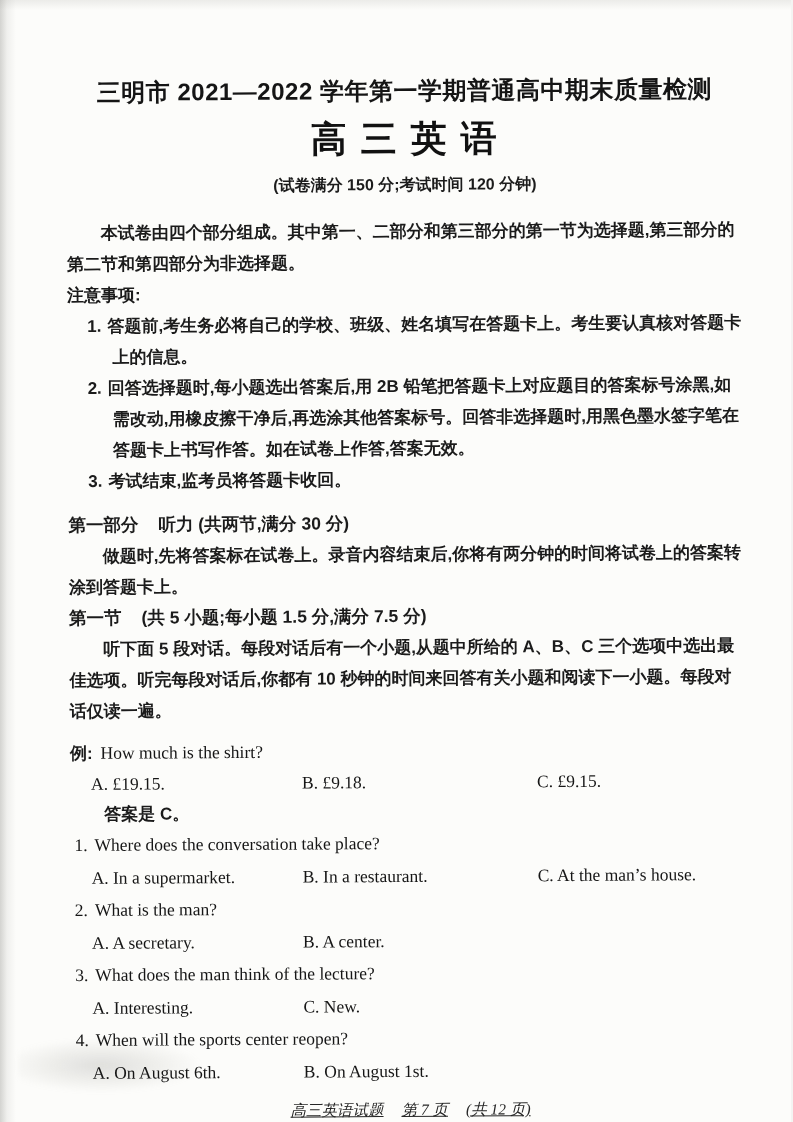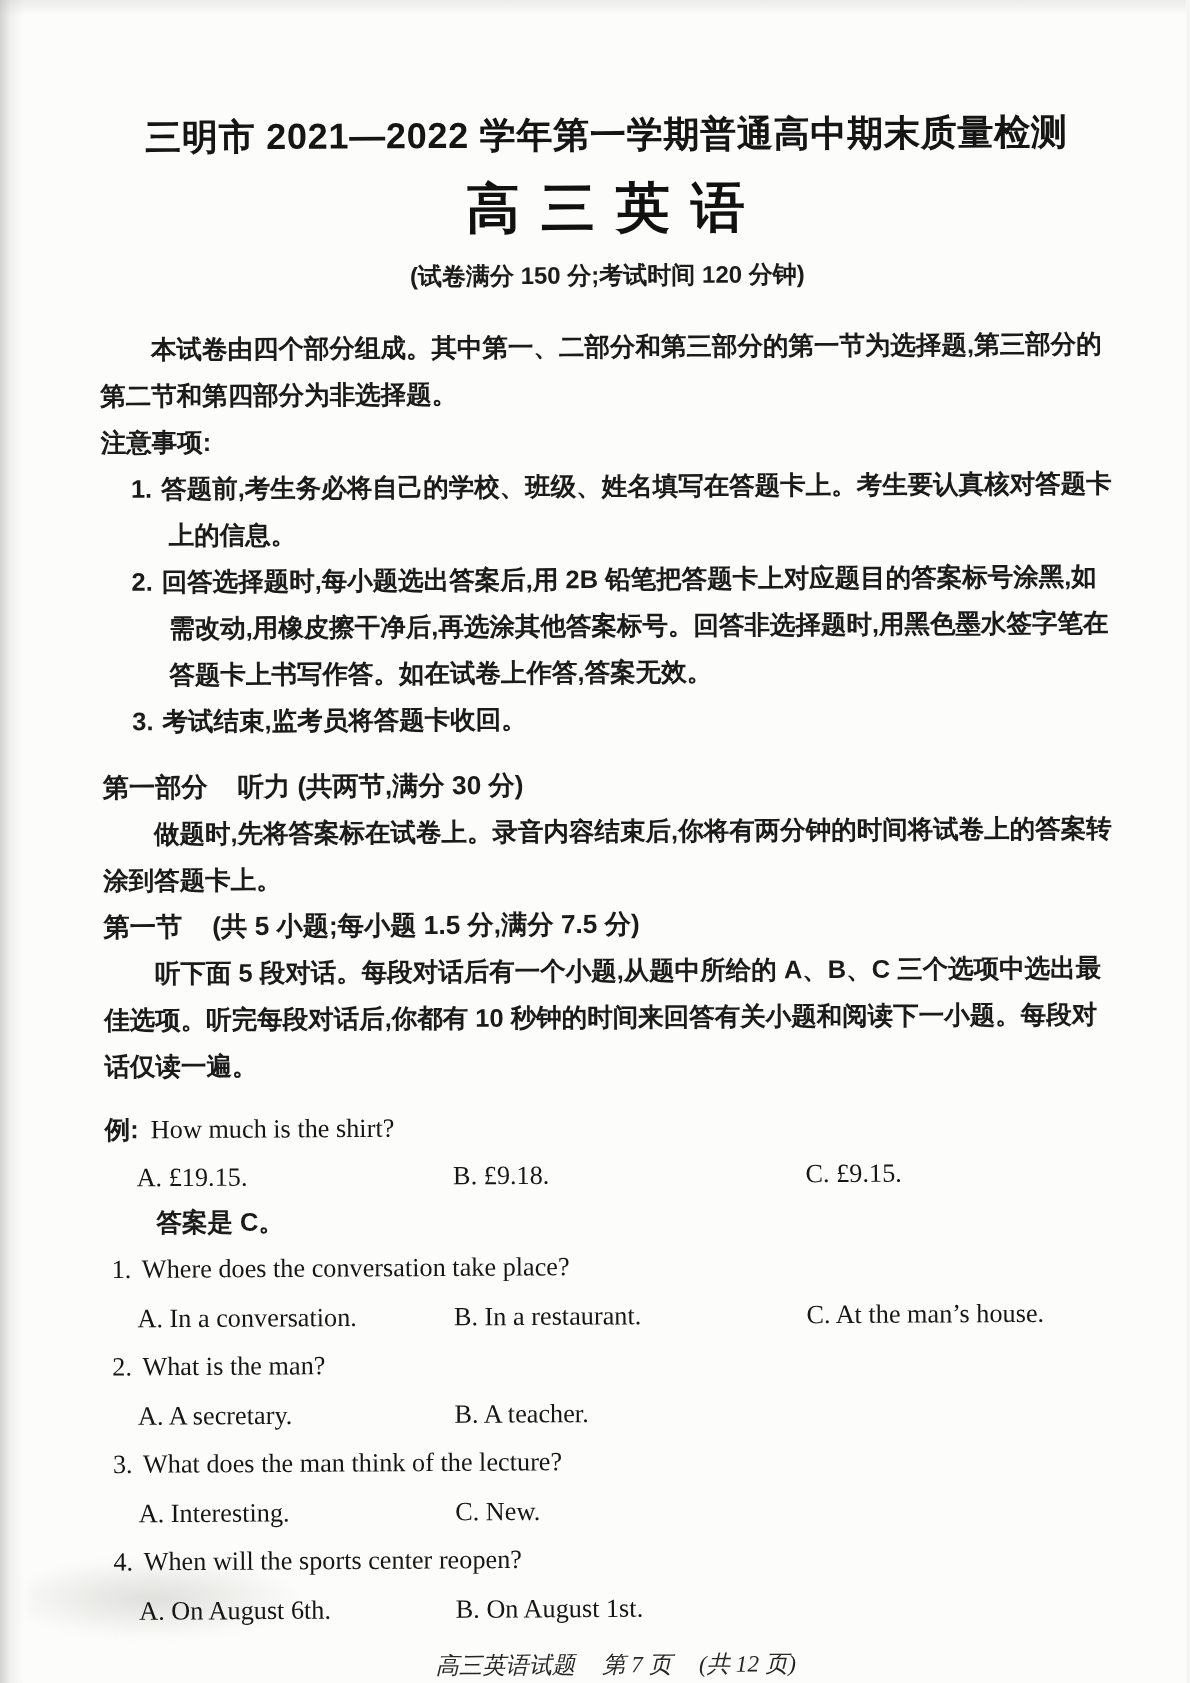--- a/index.html
+++ b/index.html
@@ -62,21 +62,21 @@
   .answer-line { padding-left:34px; line-height:29px; }
   .q-line { line-height:32.5px; padding-left:4px; }
   .q-line .num { padding-right:7px; }
   .q-opts { line-height:32.5px; }
   
   .footer {
     text-align:center; margin-top:12px;
     font-family:"Liberation Serif", serif; font-style:italic;
     font-size:15.5px; color:#262626; line-height:22px;
   }
-  .footer span { margin:0 9px; }
+  .footer span { margin:0 9px;text-decoration:underline; }
 </style>
 </head>
 <body>
 
 <div class="page">
   <div class="edge-left"></div>
   <div class="edge-top"></div>
   <div class="smudge"></div>
 
   <div class="content">
@@ -117,33 +117,33 @@
       <span class="o2">B. £9.18.</span>
       <span class="o3">C. £9.15.</span>
     </div>
     <div class="cn answer-line">答案是 C。</div>
 
     <div>
       <div class="en q-line">
         <span class="num">1.</span><span>Where does the conversation take place?</span>
       </div>
       <div class="opt-row q-opts en">
-        <span class="o1">A. In a conversation.</span>
+        <span class="o1">A. In a supermarket.</span>
         <span class="o2">B. In a restaurant.</span>
         <span class="o3">C. At the man’s house.</span>
       </div>
     </div>
 
     <div>
       <div class="en q-line">
         <span class="num">2.</span><span>What is the man?</span>
       </div>
       <div class="opt-row q-opts en">
         <span class="o1">A. A secretary.</span>
-        <span class="o2">B. A teacher.</span>
+        <span class="o2">B. A center.</span>
       </div>
     </div>
 
     <div>
       <div class="en q-line">
         <span class="num">3.</span><span>What does the man think of the lecture?</span>
       </div>
       <div class="opt-row q-opts en">
         <span class="o1">A. Interesting.</span>
         <span class="o3">C. New.</span>

